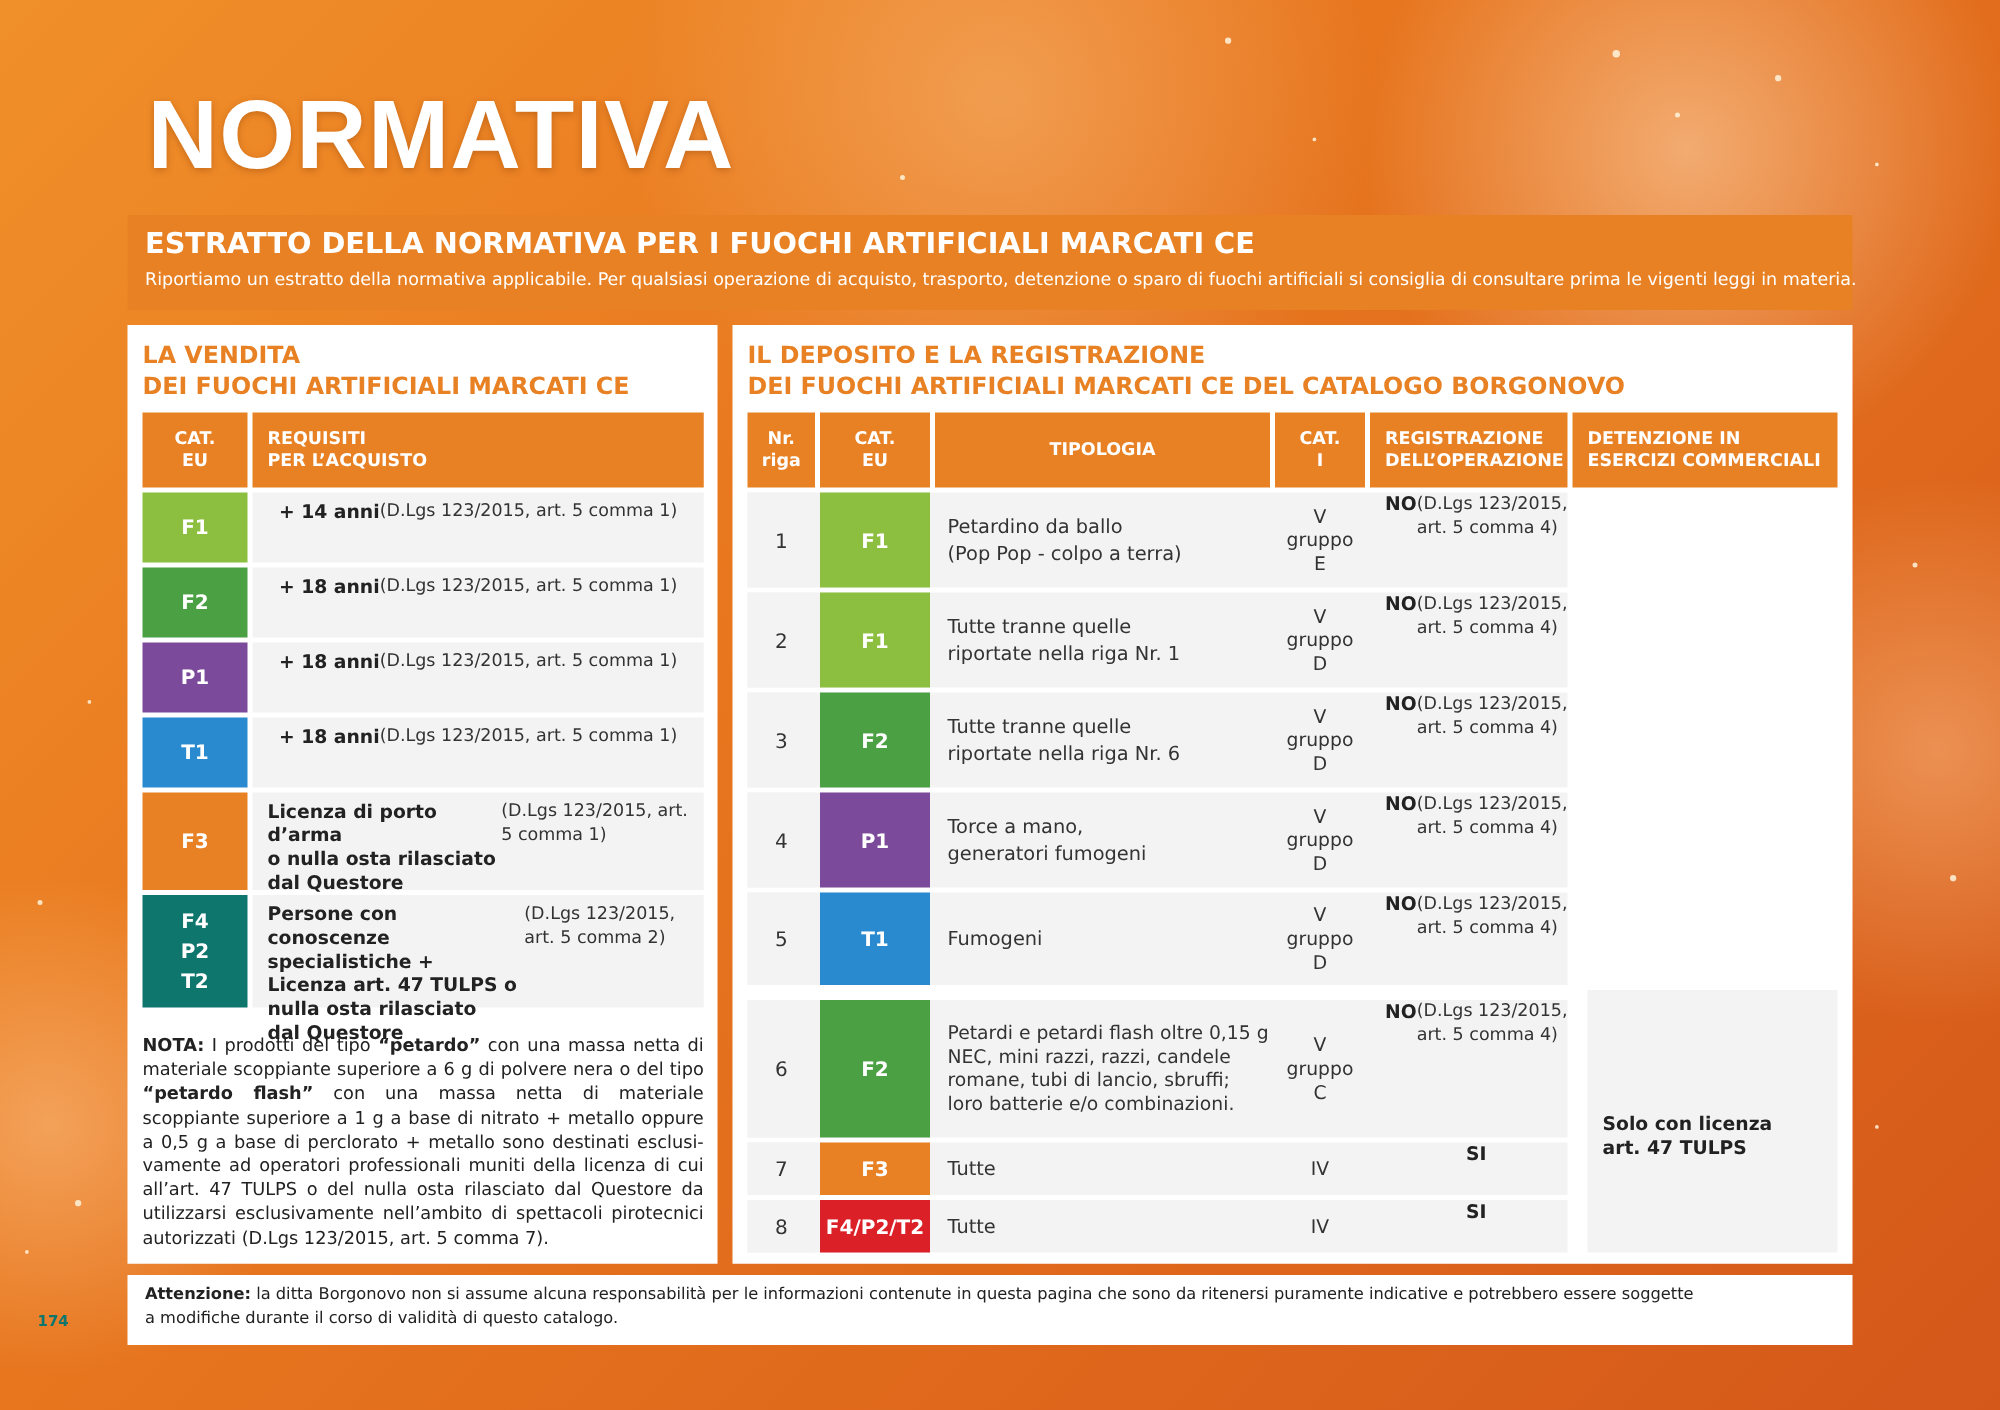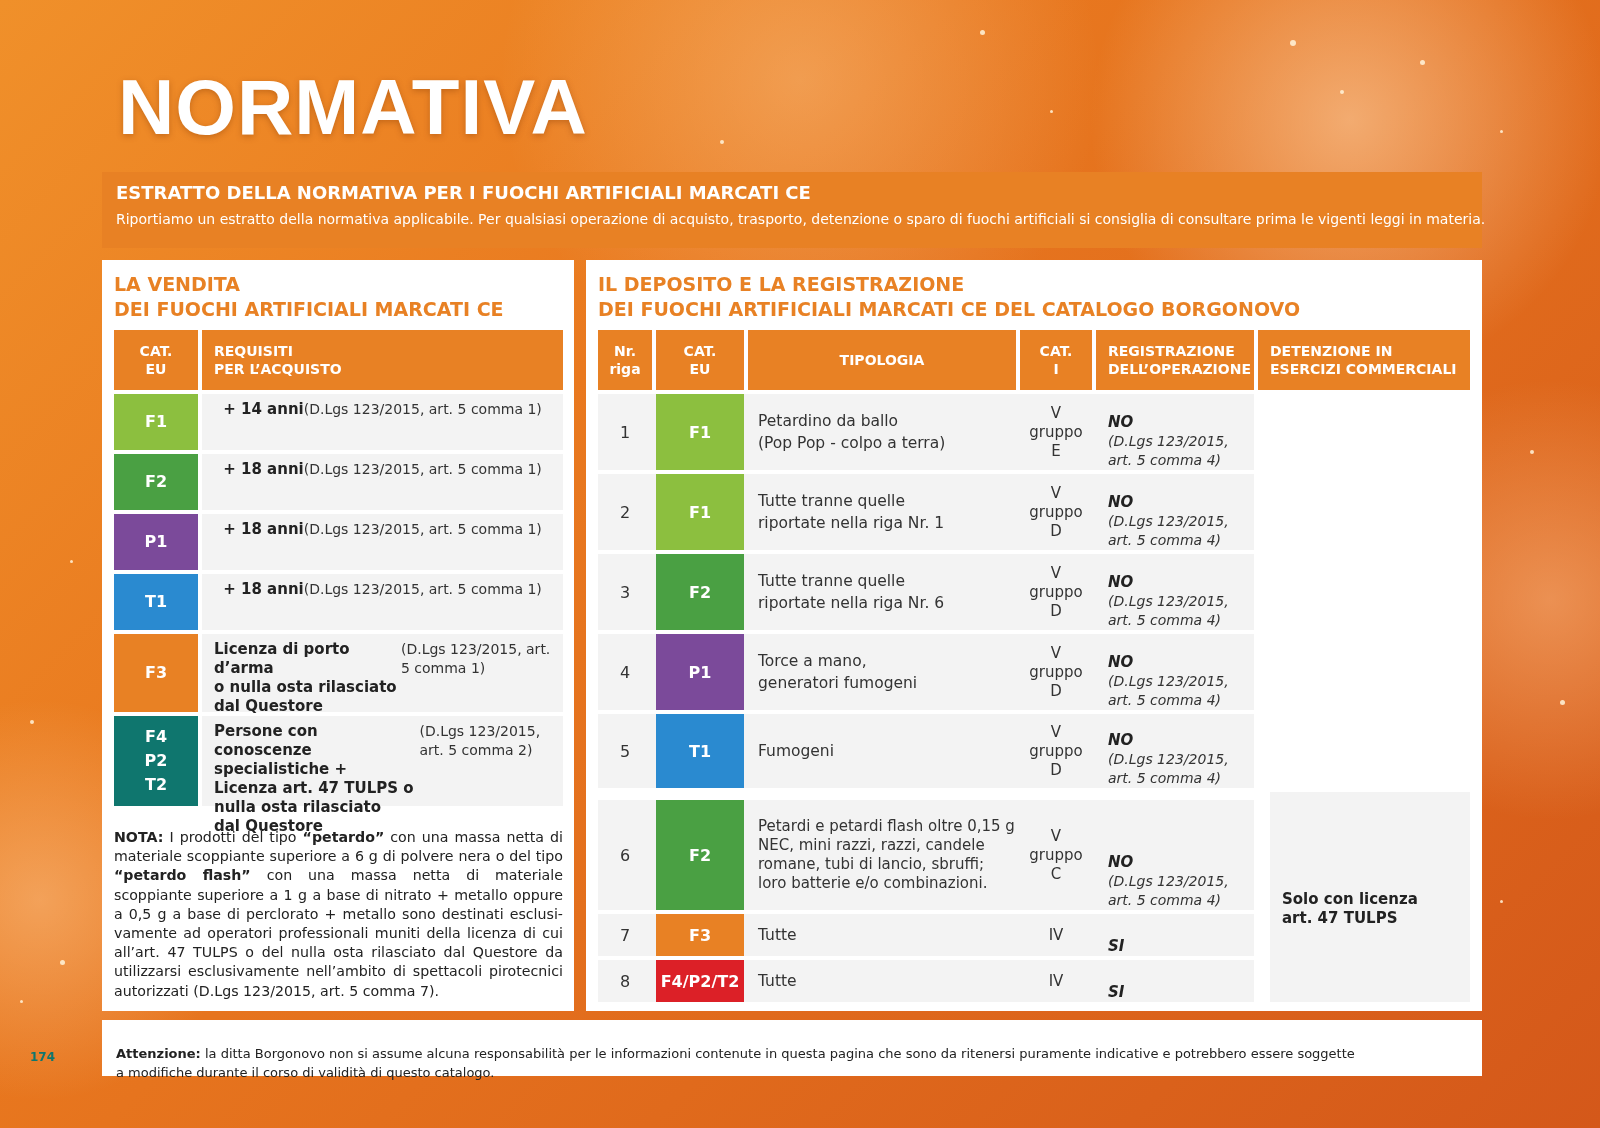--- a/index.html
+++ b/index.html
@@ -20,21 +20,21 @@
     position: absolute; left: 118px; top: 62px;
     font-family: Liberation Sans, sans-serif; font-weight: bold;
     font-size: 78px; color: #fff; letter-spacing: 1px;
     text-shadow: 0 2px 6px rgba(120,50,0,0.35);
   }
 
   .banner {
     position: absolute; left: 102px; top: 172px; width: 1380px; height: 76px;
     background: #e88124; padding: 10px 14px;
   }
-  .banner-title { font-weight: bold; font-size: 18px; color: #fff; }
+  .banner-title { font-weight: bold; font-size: 23px; color: #fff; }
   .banner-sub { font-size: 14px; color: #fff; margin-top: 8px; white-space: nowrap; }
 
   .panel { position: absolute; background: #fff; }
   .panel-left { left: 102px; top: 260px; width: 472px; height: 751px; }
   .panel-right { left: 586px; top: 260px; width: 896px; height: 751px; }
 
   .sec-title { color: #e88124; font-weight: bold; font-size: 19px; line-height: 25px; }
 
   
   .lt { position: absolute; left: 12px; top: 70px; width: 449px; }
@@ -60,33 +60,33 @@
 
   .rt-body { display:flex; margin-top:4px; }
   .rt-rows { width: 656px; }
   .rt-row { display:flex; margin-bottom:4px; background:#f3f3f3; }
   .rt-row > div { display:flex; align-items:center; margin-right:4px; }
   .rt-row > div:last-child { margin-right:0; }
   .rt-row .nr { font-size:16px; color:#333; justify-content:center; background:#f3f3f3; }
   .rt-row .cat { color:#fff; font-weight:bold; font-size:16px; justify-content:center; }
   .rt-row .tip { font-size:15.5px; color:#333; padding-left:10px; line-height:22px; }
   .rt-row .ci { font-size:15px; color:#333; justify-content:center; text-align:center; line-height:19px; flex-direction:column; }
-  .rt-row .reg { padding-left:12px; flex-direction:column; align-items:flex-start; justify-content:flex-end; line-height:19px;font-style:italic; }
+  .rt-row .reg { padding-left:12px; flex-direction:row; align-items:flex-start; justify-content:center; line-height:19px; }
   .reg .v { font-weight:bold; font-size:15px; color:#222; }
   .reg .r { font-size:14px; color:#333; }
   .rt-gap { height: 8px; background:#fff; }
 
   .det-col { position:absolute; left: 672px; width: 200px; background:#f3f3f3; padding: 0 12px; display:flex; flex-direction:column; justify-content:center; }
   .det1 { top: 64px; height: 386px; }
   .det2 { top: 462px; height: 210px; }
   .det-text { font-size:15px; color:#333; line-height:19px; }
   .det-small { font-size:13.5px; color:#333; line-height:19px; }
   .det-bold { font-weight:bold; font-size:15px; color:#222; line-height:19px; }
 
-  .footer { position:absolute; left:102px; top:1020px; width:1380px; height:56px; background:#fff; padding: 24px 14px; font-size:13px; color:#222; line-height:19px; }
+  .footer { position:absolute; left:102px; top:1020px; width:1380px; height:56px; background:#fff; padding: 6px 14px; font-size:13px; color:#222; line-height:19px; }
   .page-num { position:absolute; left:30px; top:1050px; font-size:12px; color:#0f766e; font-weight:bold; }
 </style>
 </head>
 <body>
 
 <div>
   <div class="sparkle" style="left:1290px;top:40px;width:6px;height:6px"></div>
   <div class="sparkle" style="left:1340px;top:90px;width:4px;height:4px"></div>
   <div class="sparkle" style="left:1420px;top:60px;width:5px;height:5px"></div>
   <div class="sparkle" style="left:1500px;top:130px;width:3px;height:3px"></div>

